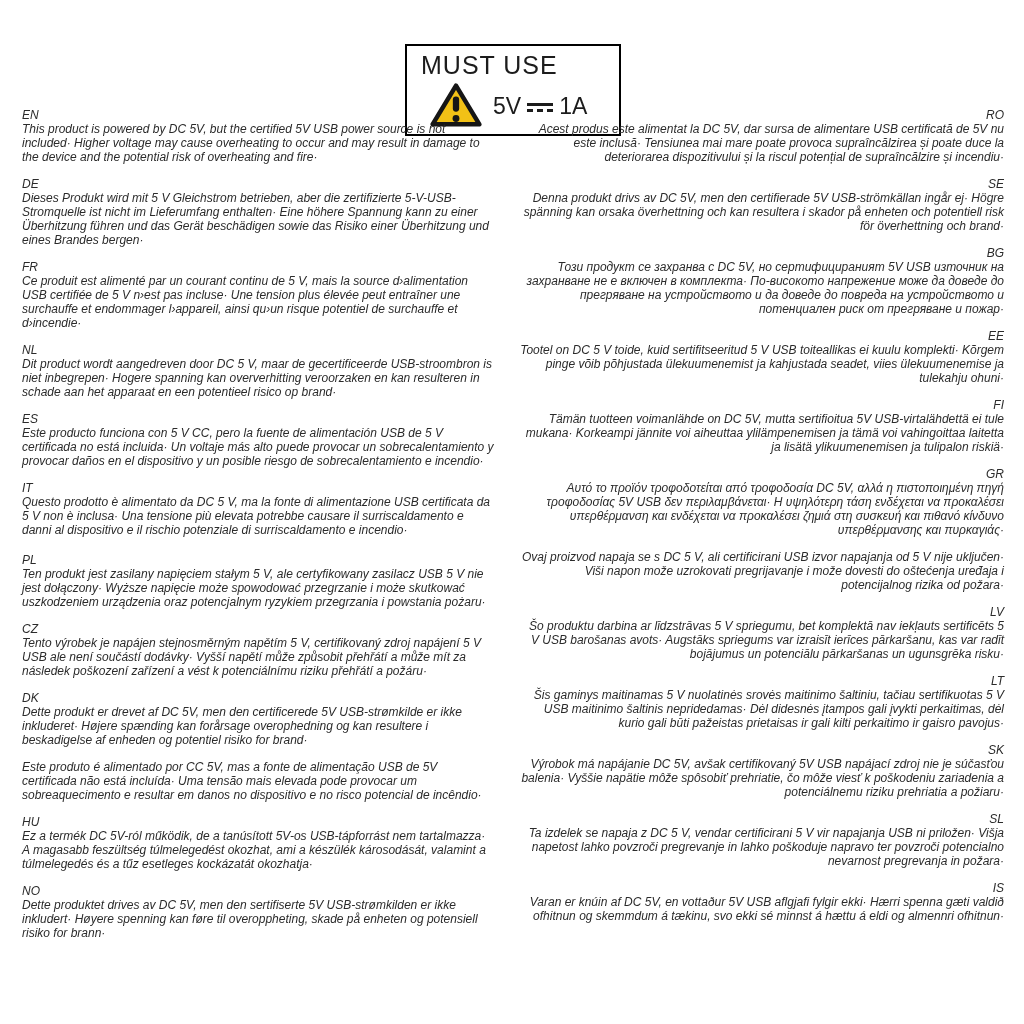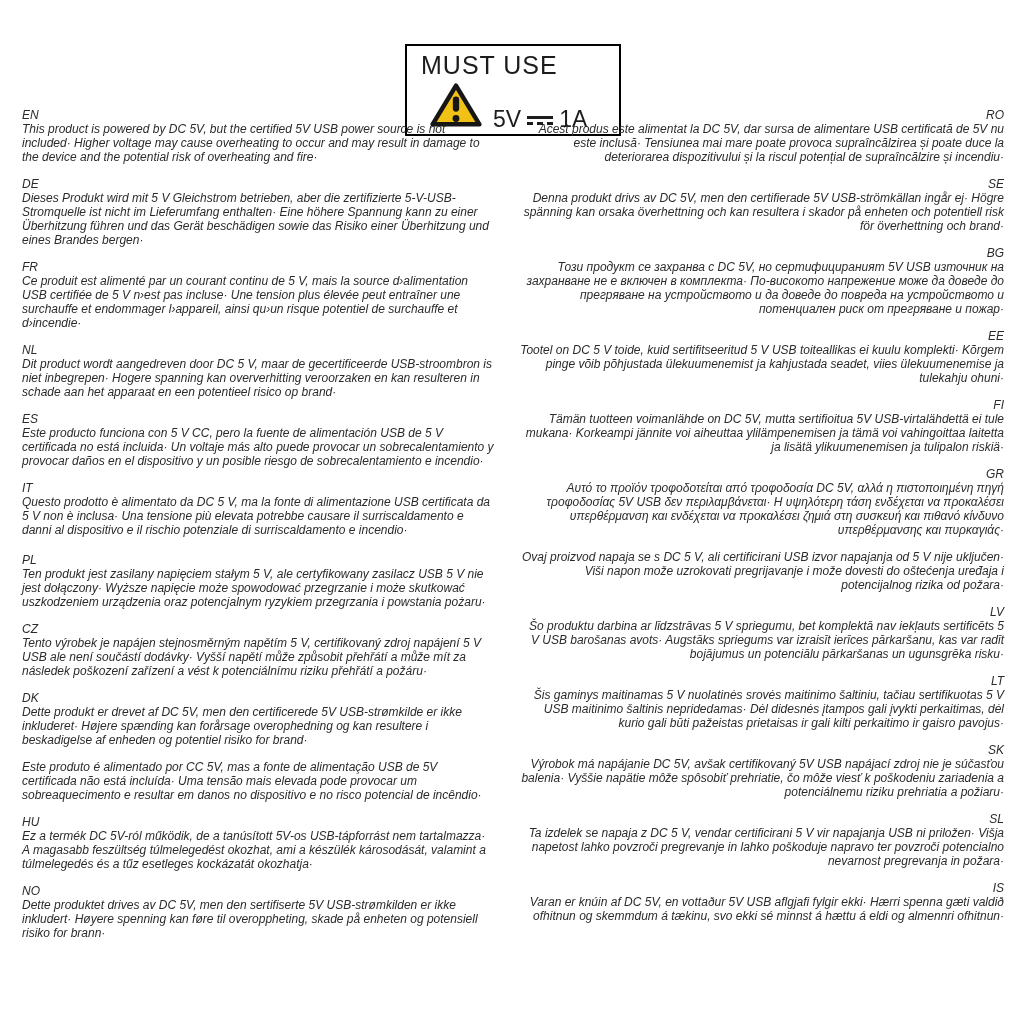--- a/index.html
+++ b/index.html
@@ -26,21 +26,21 @@
     margin-top: 36px;
   }
   .wb-title {
     font-size: 25px;
     letter-spacing: 1px;
     color: #1c1c1c;
     line-height: 1.1;
   }
   .wb-row {
     display: flex;
-    align-items: flex-end;
+    align-items: center;
     gap: 10px;
     margin-top: 1px;
     margin-left: 8px;
   }
   .wb-rating {
     display: flex;
     align-items: center;
     font-size: 23px;
     color: #1c1c1c;
     gap: 4px;

